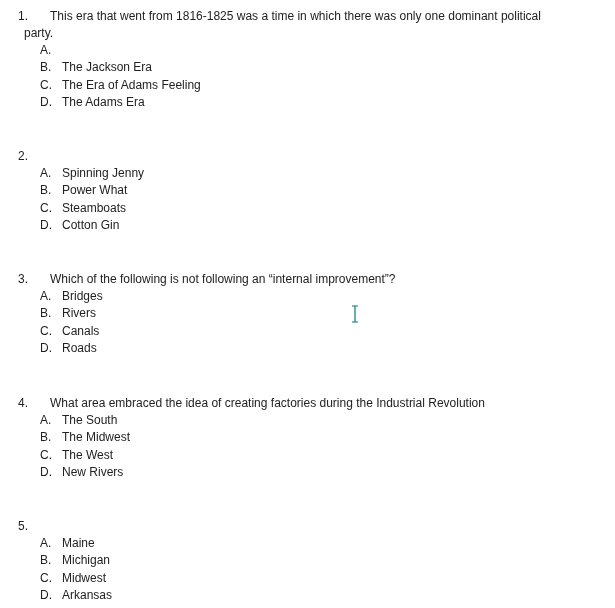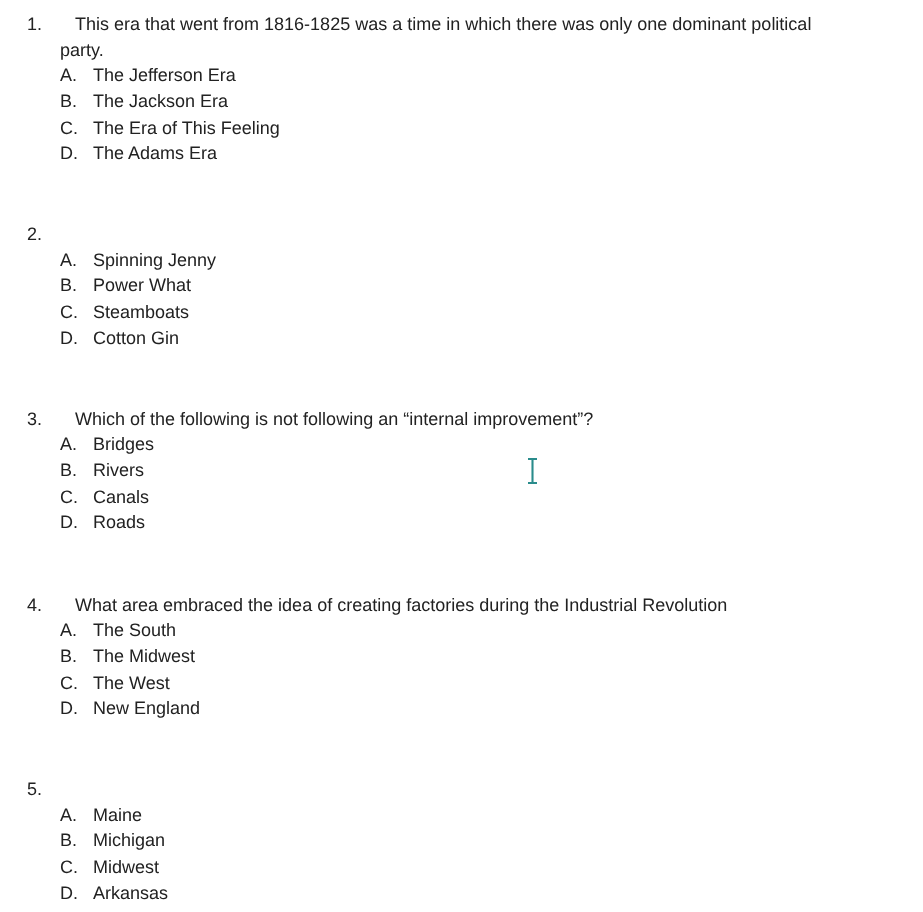--- a/index.html
+++ b/index.html
@@ -37,21 +37,21 @@
     .q-num {
       position: absolute;
       left: 18px;
     }
     .q-text {
       position: absolute;
       left: 50px;
     }
     .q-cont {
       position: absolute;
-      left: 40px;
+      left: 24px;
     }
     .opt {
       position: relative;
       height: 17.4px;
       line-height: 17.4px;
       white-space: nowrap;
     }
     .opt-letter {
       position: absolute;
       left: 40px;
@@ -76,29 +76,28 @@
   <div class="question" style="top:8px;">
     <div class="q-line">
       <span class="q-num">1.</span>
       <span class="q-text">This era that went from 1816-1825 was a time in which there was only one dominant political</span>
     </div>
     <div class="q-line">
       <span class="q-cont">party.</span>
     </div>
     <div class="opt">
       <span class="opt-letter">A.</span>
-      <span class="opt-text">The Jefferson Era</span>
     </div>
     <div class="opt">
       <span class="opt-letter">B.</span>
       <span class="opt-text">The Jackson Era</span>
     </div>
     <div class="opt">
       <span class="opt-letter">C.</span>
-      <span class="opt-text">The Era of This Feeling</span>
+      <span class="opt-text">The Era of Adams Feeling</span>
     </div>
     <div class="opt">
       <span class="opt-letter">D.</span>
       <span class="opt-text">The Adams Era</span>
     </div>
   </div>
 
   <div class="question" style="top:148px;">
     <div class="q-line">
       <span class="q-num">2.</span>
@@ -156,21 +155,21 @@
     <div class="opt">
       <span class="opt-letter">B.</span>
       <span class="opt-text">The Midwest</span>
     </div>
     <div class="opt">
       <span class="opt-letter">C.</span>
       <span class="opt-text">The West</span>
     </div>
     <div class="opt">
       <span class="opt-letter">D.</span>
-      <span class="opt-text">New England</span>
+      <span class="opt-text">New Rivers</span>
     </div>
   </div>
 
   <div class="question" style="top:518px;">
     <div class="q-line">
       <span class="q-num">5.</span>
     </div>
     <div class="opt">
       <span class="opt-letter">A.</span>
       <span class="opt-text">Maine</span>

